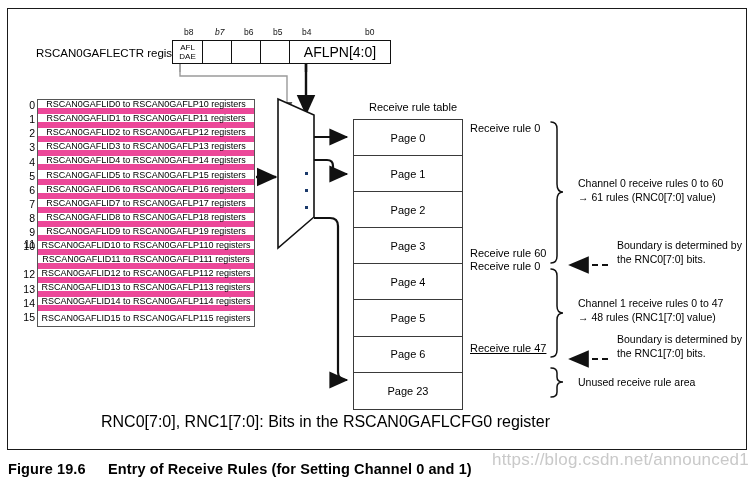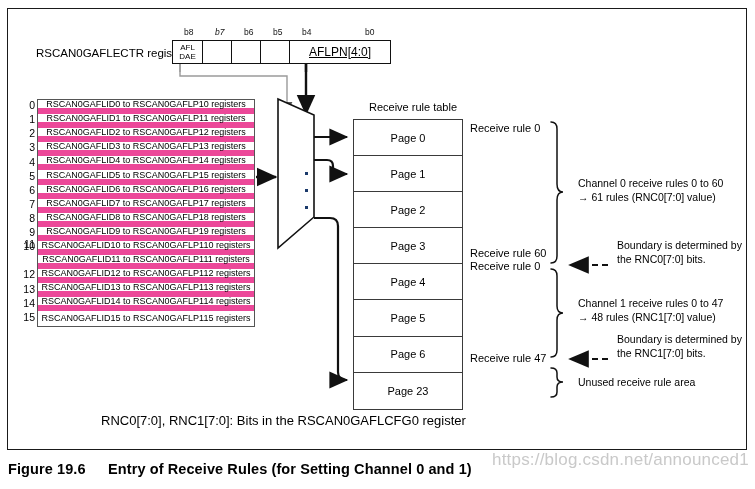--- a/index.html
+++ b/index.html
@@ -64,21 +64,21 @@
     flex-direction: column;
     align-items: center;
     justify-content: center;
     font-size: 8px;
     line-height: 9px;
     background: #fff;
   }
   .reg-cell:last-child { border-right: none; }
   .reg-cell.w-afldae { width: 30px; }
   .reg-cell.w-plain  { width: 29px; }
-  .reg-cell.w-aflpn  { width: 100px; font-size: 12px; text-decoration: underline; }
+  .reg-cell.w-aflpn  { width: 100px; font-size: 14px; }
   .bit-tick {
     position: absolute;
     top: 27px;
     font-size: 8.5px;
     color: #111;
     padding-left: 8px;
   }
 
   
   .rule-list {
@@ -148,21 +148,21 @@
   }
   .rule-tag {
     position: absolute;
     font-size: 11px;
     white-space: nowrap;
   }
   .footer-note {
     position: absolute;
     left: 101px;
     top: 413px;
-    font-size: 13px;
+    font-size: 16px;
     white-space: nowrap;
   }
 
   
   .caption {
     position: absolute;
     left: 8px;
     top: 461px;
     font-size: 14.5px;
     font-weight: bold;
@@ -347,21 +347,21 @@
     <div class="rrt-row">Page 3</div>
     <div class="rrt-row">Page 4</div>
     <div class="rrt-row">Page 5</div>
     <div class="rrt-row">Page 6</div>
     <div class="rrt-row">Page 23</div>
   </div>
 
   <div class="rule-tag" style="left:470px; top:122px;">Receive rule 0</div>
   <div class="rule-tag" style="left:470px; top:247px;">Receive rule 60</div>
   <div class="rule-tag" style="left:470px; top:260px;">Receive rule 0</div>
-  <div class="rule-tag" style="left:470px; top:352px;">Receive rule 47</div>
+  <div class="rule-tag" style="left:470px; top:342px;text-decoration:underline;">Receive rule 47</div>
 
   <div class="note" style="left:578px; top:176px;">
     <div>Channel 0 receive rules 0 to 60</div>
     <div>→ 61 rules (RNC0[7:0] value)</div>
   </div>
 
   <div class="note" style="left:617px; top:238px;">
     <div>Boundary is determined by</div>
     <div>the RNC0[7:0] bits.</div>
   </div>

